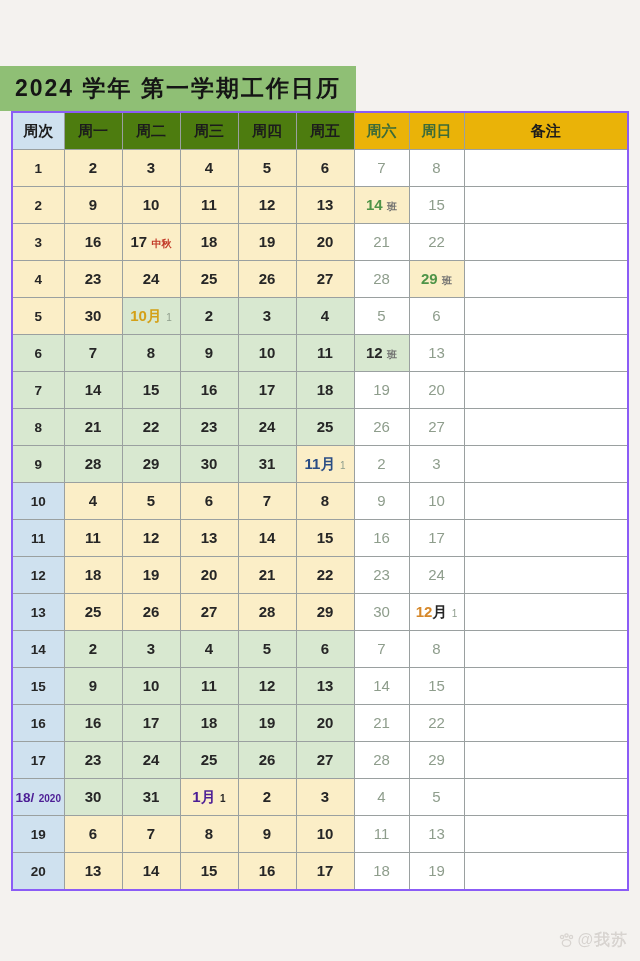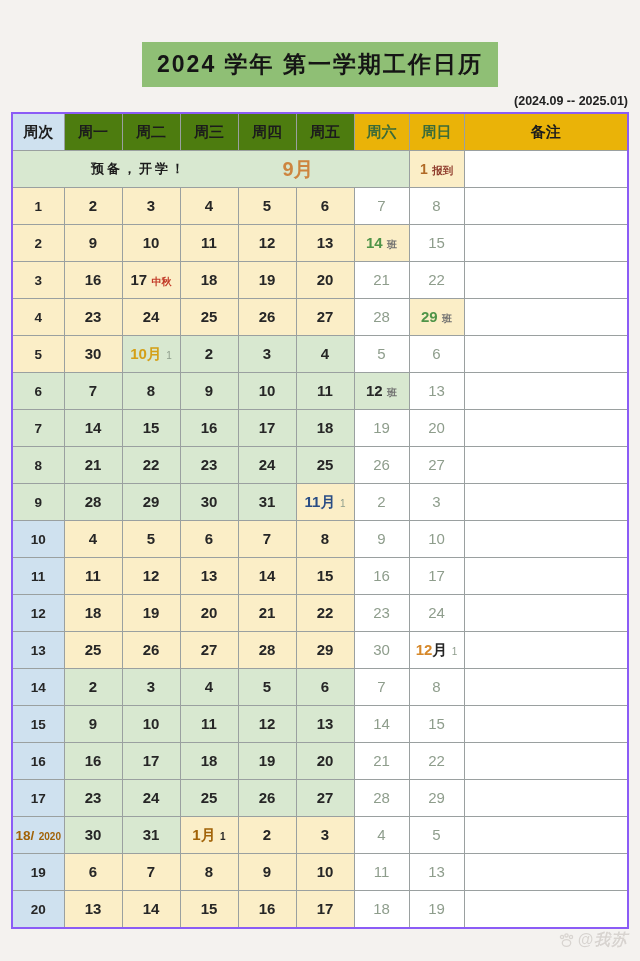--- a/index.html
+++ b/index.html
@@ -4,21 +4,21 @@
 <style>
   html,body{margin:0;padding:0;}
   body{
     width:640px;height:961px;
     background:#f4f2ef;
     font-family:"Liberation Sans",sans-serif;
     position:relative;
     overflow:hidden;
   }
   .page{width:640px;height:961px;position:relative;}
-  .title-wrap{text-align:center;padding-top:42px;}
+  .title-wrap{padding-top:66px;}
   .title{
     display:inline-block;
     background:#8fbf75;
     color:#151515;
     font-size:23px;
     font-weight:bold;
     letter-spacing:2px;
     padding:7px 15px;
   }
   .date-range{
@@ -57,21 +57,21 @@
   
   .num{font-size:15px;font-weight:bold;color:#262626;}
   .wk{font-size:13.5px;font-weight:bold;color:#262626;}
   .suf{font-size:10px;font-weight:bold;}
   .tc-d{color:#262626;}
   .tc-g{color:#8e9d8c;font-weight:normal;}
   .tc-gn{color:#4f9448;}
   .tc-gold{color:#d4a017;}
   .tc-navy{color:#2a4d85;}
   .tc-org{color:#d6882a;}
-  .tc-red{color:#a16207;}
+  .tc-red{color:#4c1d95;}
   .tc-red2{color:#c23a28;}
   .tc-dim{color:#6f6f6f;}
   
   .sep-merged{
     background:#d8e8d0;
   }
   .sep-inner{
     display:flex;align-items:center;height:100%;
   }
   .sep-deco{
@@ -88,34 +88,32 @@
   .sep-sun .small{font-size:10.5px;font-weight:bold;color:#8e3a2b;}
   
   .watermark{
     position:absolute;
     right:12px;bottom:10px;
     display:flex;align-items:center;gap:2px;
     color:#d8d4d0;
     font-size:16px;font-weight:bold;
     letter-spacing:1px;
     text-shadow:0 0 1px #ffffff;
-    font-style:italic;
   }
   .paw{display:inline-block;}
 </style>
 </head>
 <body>
 
 <div class="page">
 
   <div class="title-wrap">
     <span class="title">2024 学年  第一学期工作日历</span>
   </div>
 
-  <div class="date-range">(2024.09 -- 2025.01)</div>
 
   <table class="cal">
     <colgroup>
       <col style="width:52px">
         <col style="width:58px">
         <col style="width:58px">
         <col style="width:58px">
       <col style="width:58px">
         <col style="width:58px">
         <col style="width:55px">
@@ -129,33 +127,20 @@
         <th class="h-cream">周二</th>
         <th class="h-cream">周三</th>
         <th class="h-cream">周四</th>
         <th class="h-cream">周五</th>
         <th class="h-green">周六</th>
         <th class="h-green">周日</th>
         <th class="h-peach">备注</th>
       </tr>
     </thead>
     <tbody id="weeks-body">
-      <tr>
-        <td colspan="7" class="sep-merged">
-          <div class="sep-inner">
-            <span class="sep-deco">预备，开学！</span>
-            <span class="sep-month">9月</span>
-          </div>
-        </td>
-        <td class="sep-sun">
-          <span class="big">1</span>
-          <span class="small">报到</span>
-        </td>
-        <td class="bg-white"></td>
-      </tr>
     <tr>
           <td class="bg-cream"><span class="wk tc-d">1</span></td>
           <td class="bg-cream"><span class="num tc-d">2</span></td>
           <td class="bg-cream"><span class="num tc-d">3</span></td>
           <td class="bg-cream"><span class="num tc-d">4</span></td>
           <td class="bg-cream"><span class="num tc-d">5</span></td>
           <td class="bg-cream"><span class="num tc-d">6</span></td>
           <td class="bg-white"><span class="num tc-g">7</span></td>
           <td class="bg-white"><span class="num tc-g">8</span></td>
           <td class="bg-white"></td>

